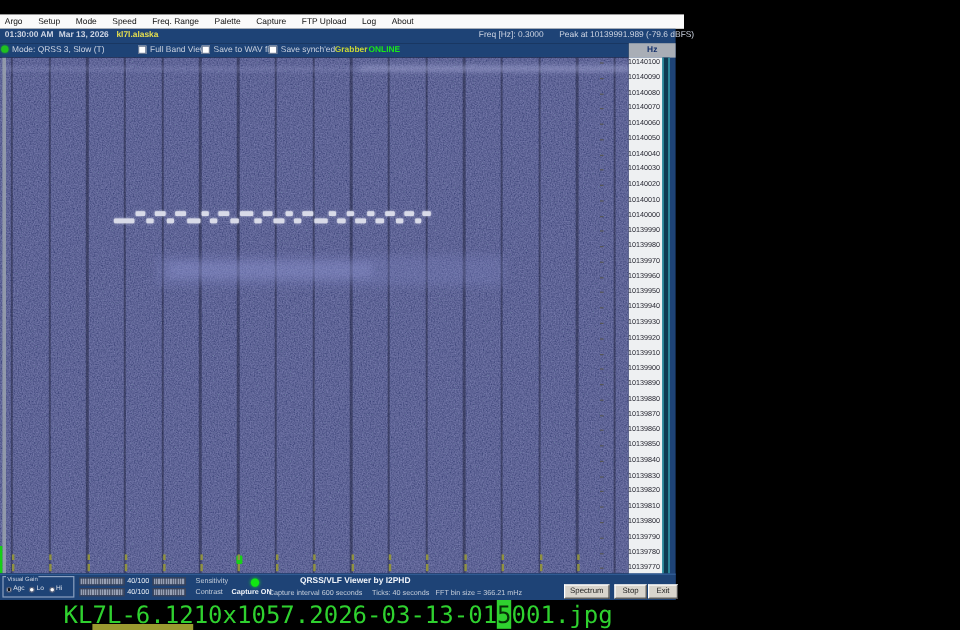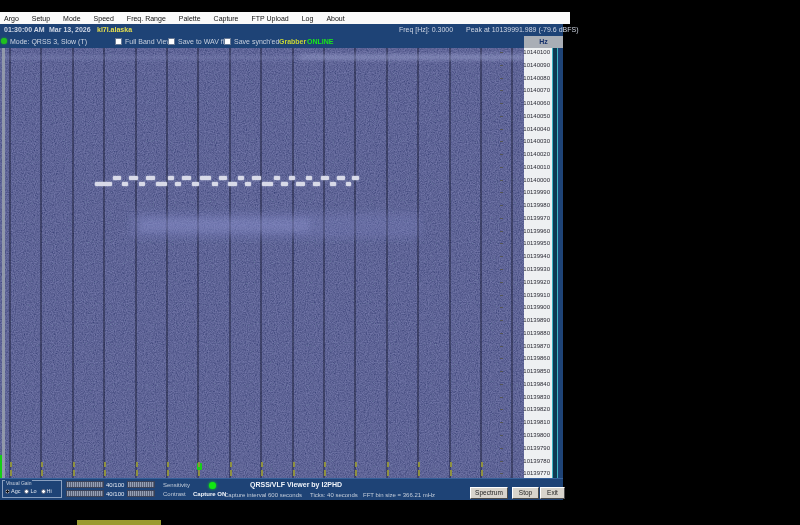--- a/index.html
+++ b/index.html
@@ -279,15 +279,18 @@
     <span id="app-credit">QRSS/VLF Viewer by I2PHD</span>
     <span class="sb-label" id="cap-int">Capture interval 600 seconds</span>
     <span class="sb-label" id="ticks-info">Ticks: 40 seconds</span>
     <span class="sb-label" id="fft-info">FFT bin size = 366.21 mHz</span>
 
     <button class="win-btn" id="btn-spectrum">Spectrum</button>
     <button class="win-btn" id="btn-stop">Stop</button>
     <button class="win-btn" id="btn-exit">Exit</button>
   </div>
 
+  <div id="filename" class="abs">
+    <span>KL7L-6.1210x1057.2026-03-13-01</span><span id="fn-cursor">5</span><span>001.jpg</span>
+  </div>
   <div id="olive-bar" class="abs"></div>
 
 </div>
 
 </body></html>

